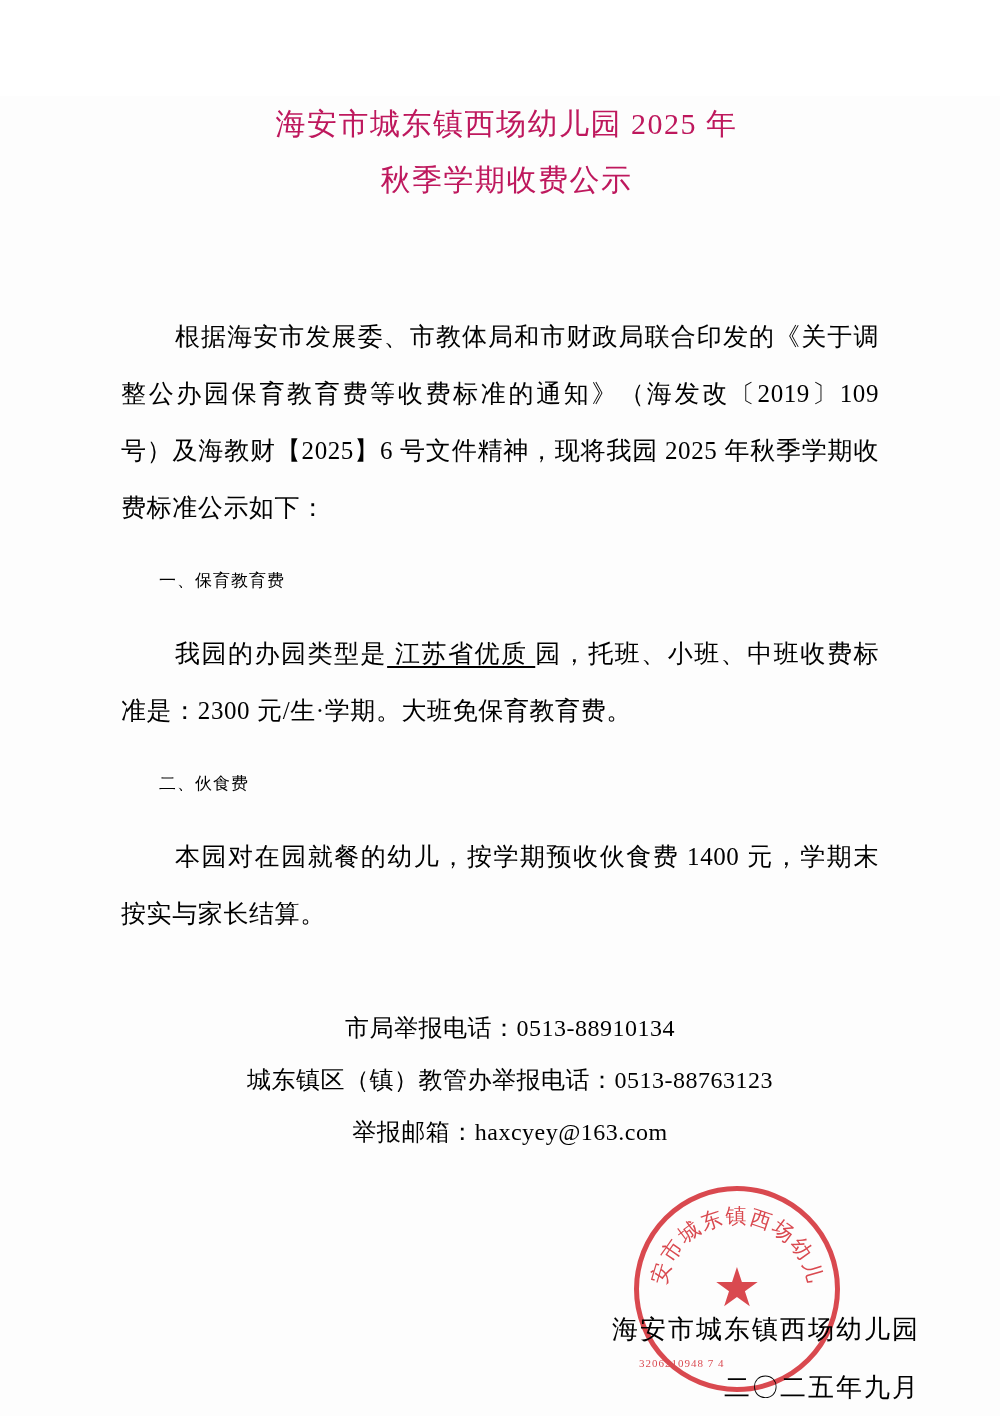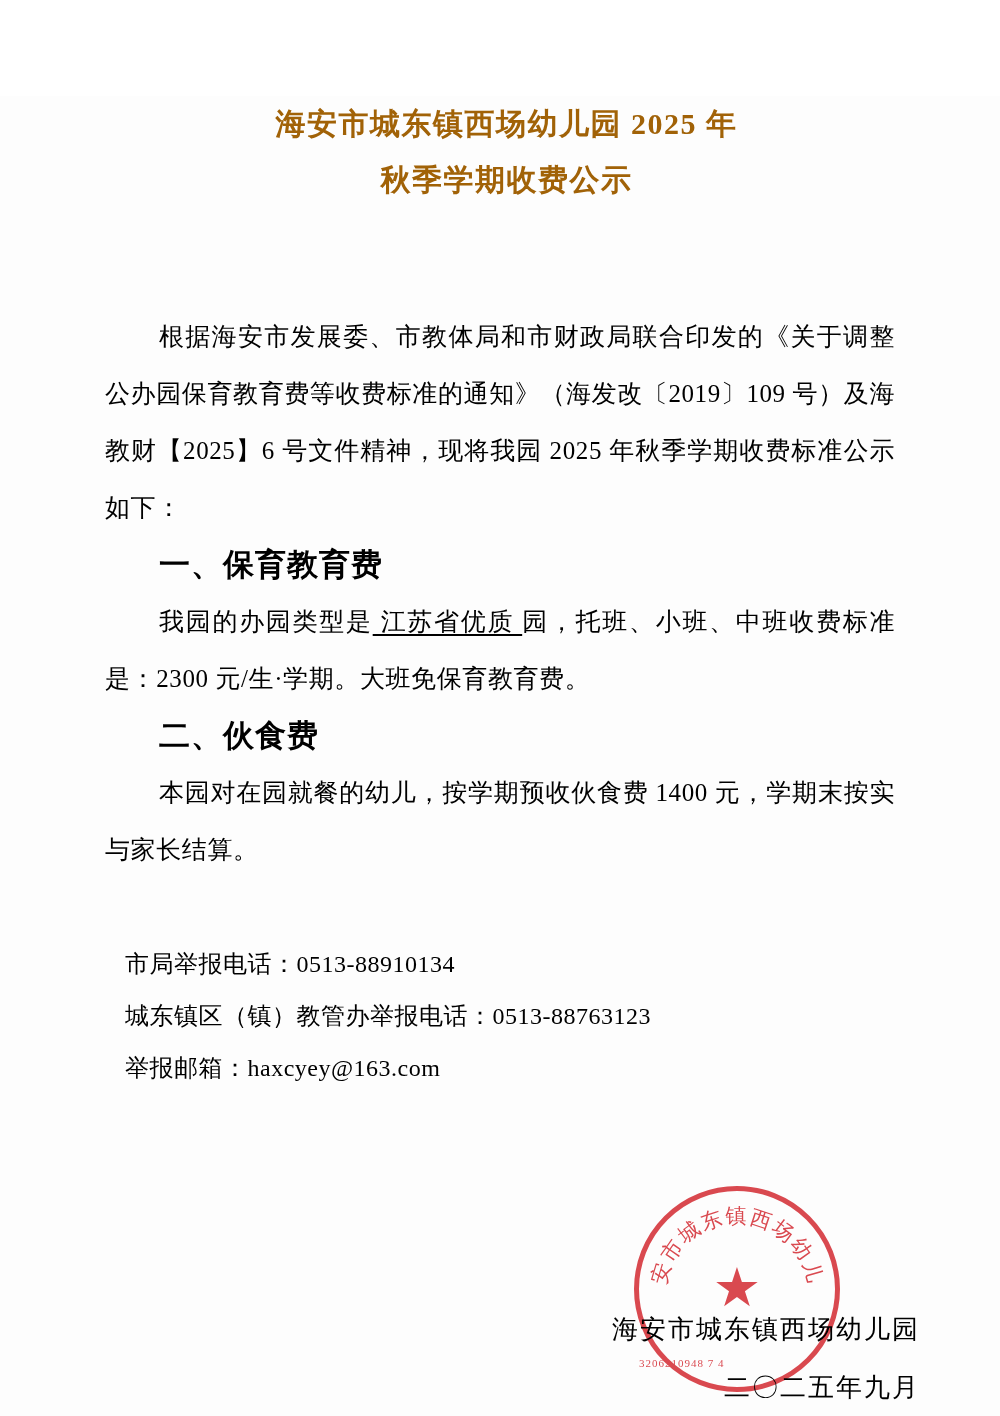--- a/index.html
+++ b/index.html
@@ -24,60 +24,61 @@
     padding: 0;
     background: #fdfdfd;
   }
 
   .title-block {
     margin-top: 96px;
     text-align: center;
   }
   .title-line {
     font-size: 30px;
-    font-weight: bold;
+    font-weight: normal;
     letter-spacing: 1.5px;
     line-height: 56px;
-    color: #a16207;
+    color: #be185d;
     padding-left: 13px;
   }
 
   .body-block {
     margin: 0 auto;
     width: 790px;
     margin-top: 100px;
   }
 
   p.para {
     font-size: 25px;
     line-height: 57px;
-    margin: 0;
+    margin: 16px;
     text-align: justify;
     letter-spacing: 0.6px;
   }
   p.indent {
     text-indent: 54px;
   }
   .heading-item {
-    font-size: 31px;
-    font-weight: bold;
+    font-size: 17px;
+    font-weight: normal;
     line-height: 57px;
     margin: 0;
     text-indent: 54px;
     letter-spacing: 1px;
   }
   .underline-val {
     text-decoration: underline;
     text-underline-offset: 4px;
   }
 
   .contact-block {
     margin: 0 auto;
     width: 790px;
     margin-top: 60px;
+    text-align: center;
   }
   .contact-line {
     font-size: 24px;
     line-height: 52px;
     margin: 0;
     padding-left: 20px;
     letter-spacing: 0.5px;
   }
   .mono-ish {
     font-family: "Liberation Serif", "DejaVu Serif", serif;

